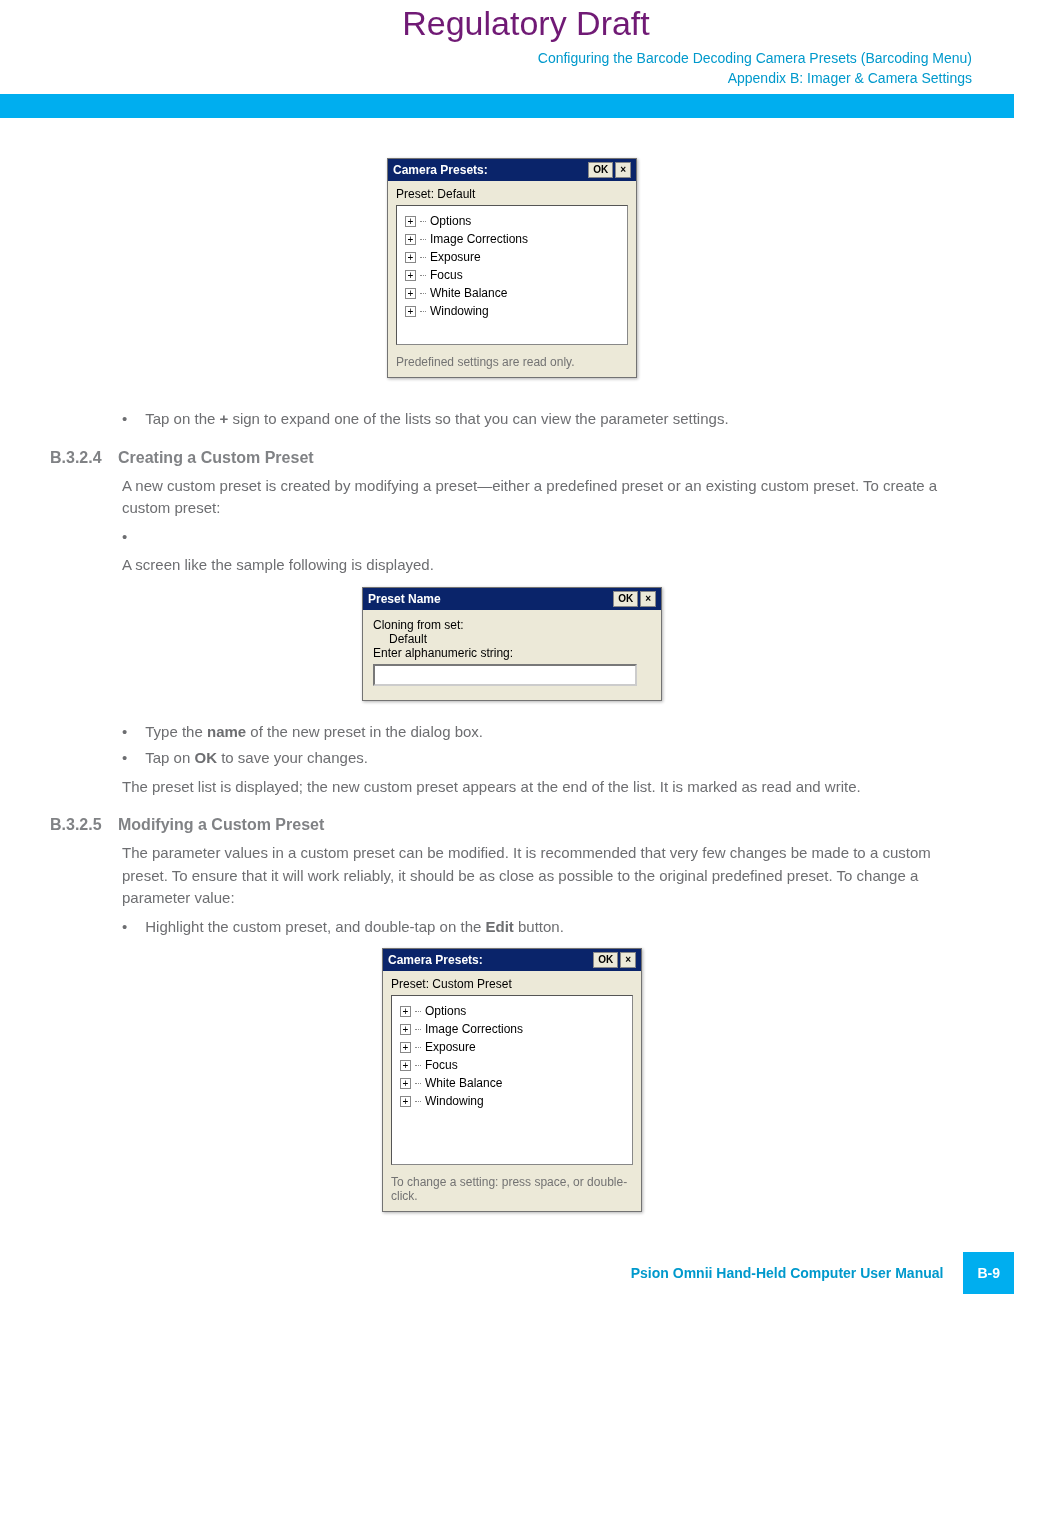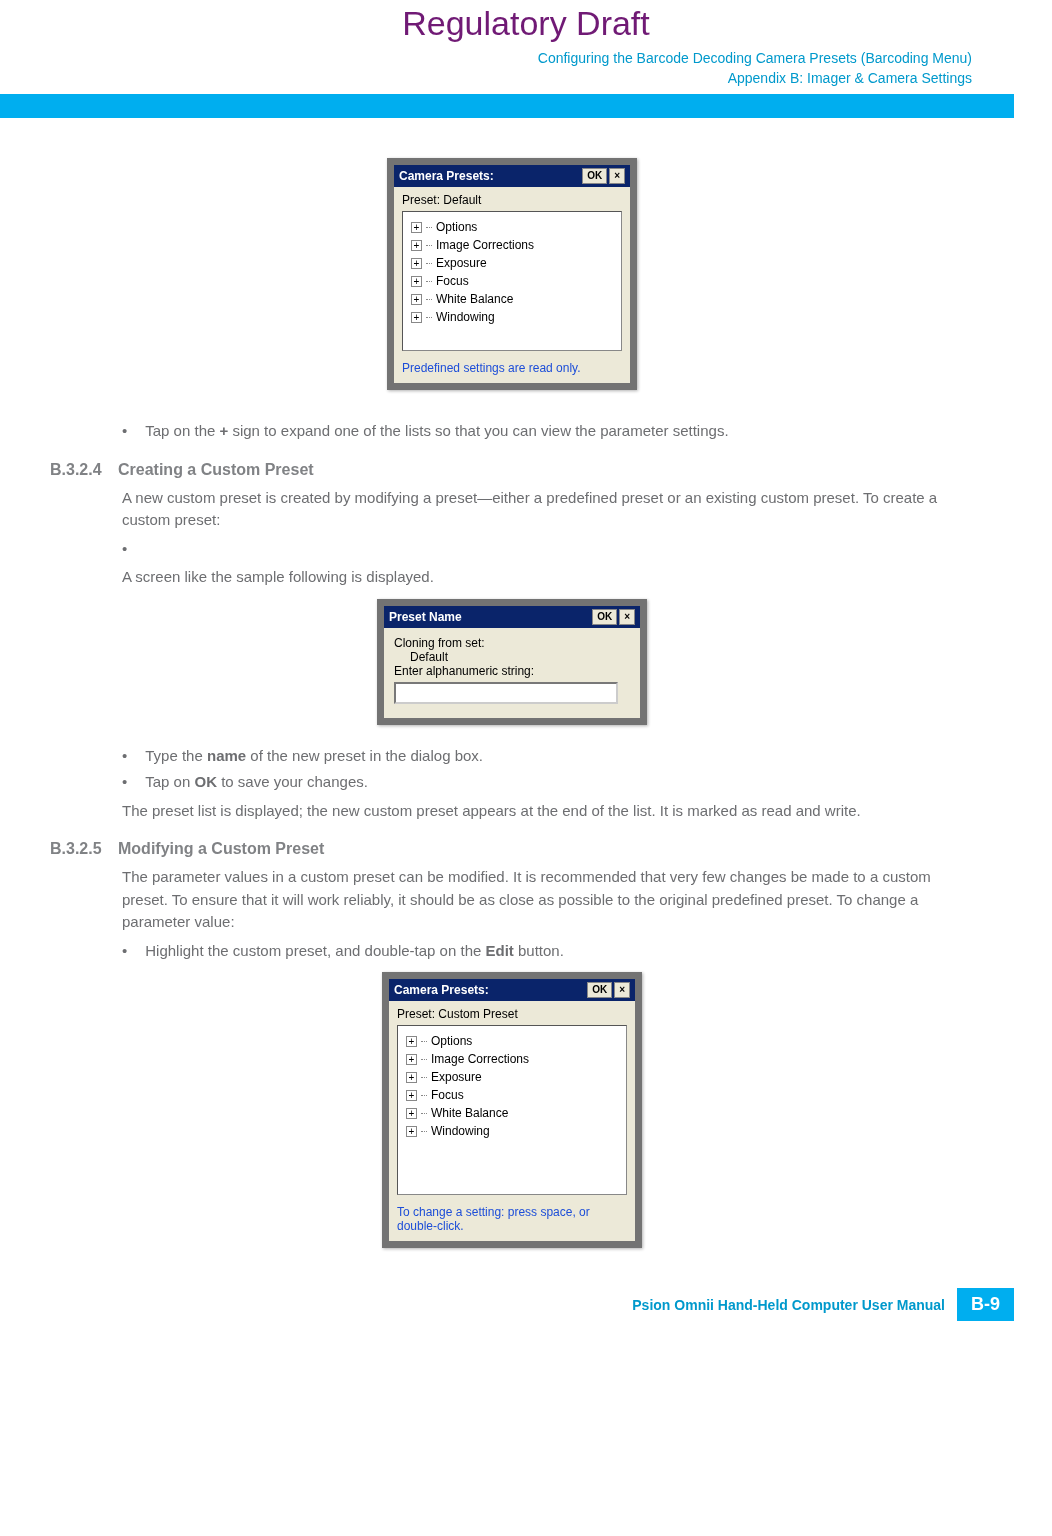--- a/index.html
+++ b/index.html
@@ -36,26 +36,26 @@
   }
   .content {
     padding: 0 78px 0 50px;
   }
   .screenshot-wrap {
     display: flex;
     justify-content: center;
     margin: 40px 0 30px 0;
   }
   .win-dialog {
-    border: 7px solid #737373;
+    border: 1px solid #737373;
     background: #ece9d8;
     width: 250px;
     box-shadow: 1px 1px 3px rgba(0,0,0,0.3);
   }
-  .win-dialog.medium { width: 270px; }
+  .win-dialog.medium { width: 300px; }
   .win-titlebar {
     background: linear-gradient(to bottom, #3a6ea5, #0a246a);
     background: #0a246a;
     color: #fff;
     font-weight: bold;
     font-size: 12px;
     padding: 3px 5px;
     display: flex;
     justify-content: space-between;
     align-items: center;
@@ -108,21 +108,21 @@
   }
   .tree-connector {
     display: inline-block;
     width: 6px;
     border-top: 1px dotted #888;
     height: 1px;
   }
   .status-text {
     margin-top: 10px;
     font-size: 12px;
-    color: #1d4ed8;
+    color: #737373;
   }
   .pn-body {
     padding: 8px 10px 14px 10px;
     font-family: Tahoma, sans-serif;
     color: #000;
     font-size: 12px;
   }
   .pn-input {
     width: 95%;
     border: 2px inset #ccc;
@@ -154,35 +154,35 @@
     font-weight: bold;
     color: #808285;
     font-size: 16px;
   }
   .section-num { min-width: 60px; }
   .bold { font-weight: bold; color: #6d6e71; }
   .footer {
     display: flex;
     justify-content: flex-end;
     align-items: center;
-    gap: 12px;
+    gap: 20px;
     margin-top: 40px;
     padding-right: 38px;
   }
   .footer-text {
     color: #0099cc;
     font-weight: bold;
     font-size: 14px;
   }
   .page-num {
     background: #00aeef;
     color: #fff;
     font-weight: bold;
-    padding: 6px 14px;
-    font-size: 18px;
+    padding: 13px 14px;
+    font-size: 14px;
   }
 </style>
 </head>
 <body>
 
 <div class="watermark">Regulatory Draft</div>
 
 <div class="header-block">
   <div class="header-text">Configuring the Barcode Decoding Camera Presets (Barcoding Menu)</div>
   <div class="header-text">Appendix B: Imager &amp; Camera Settings</div>

